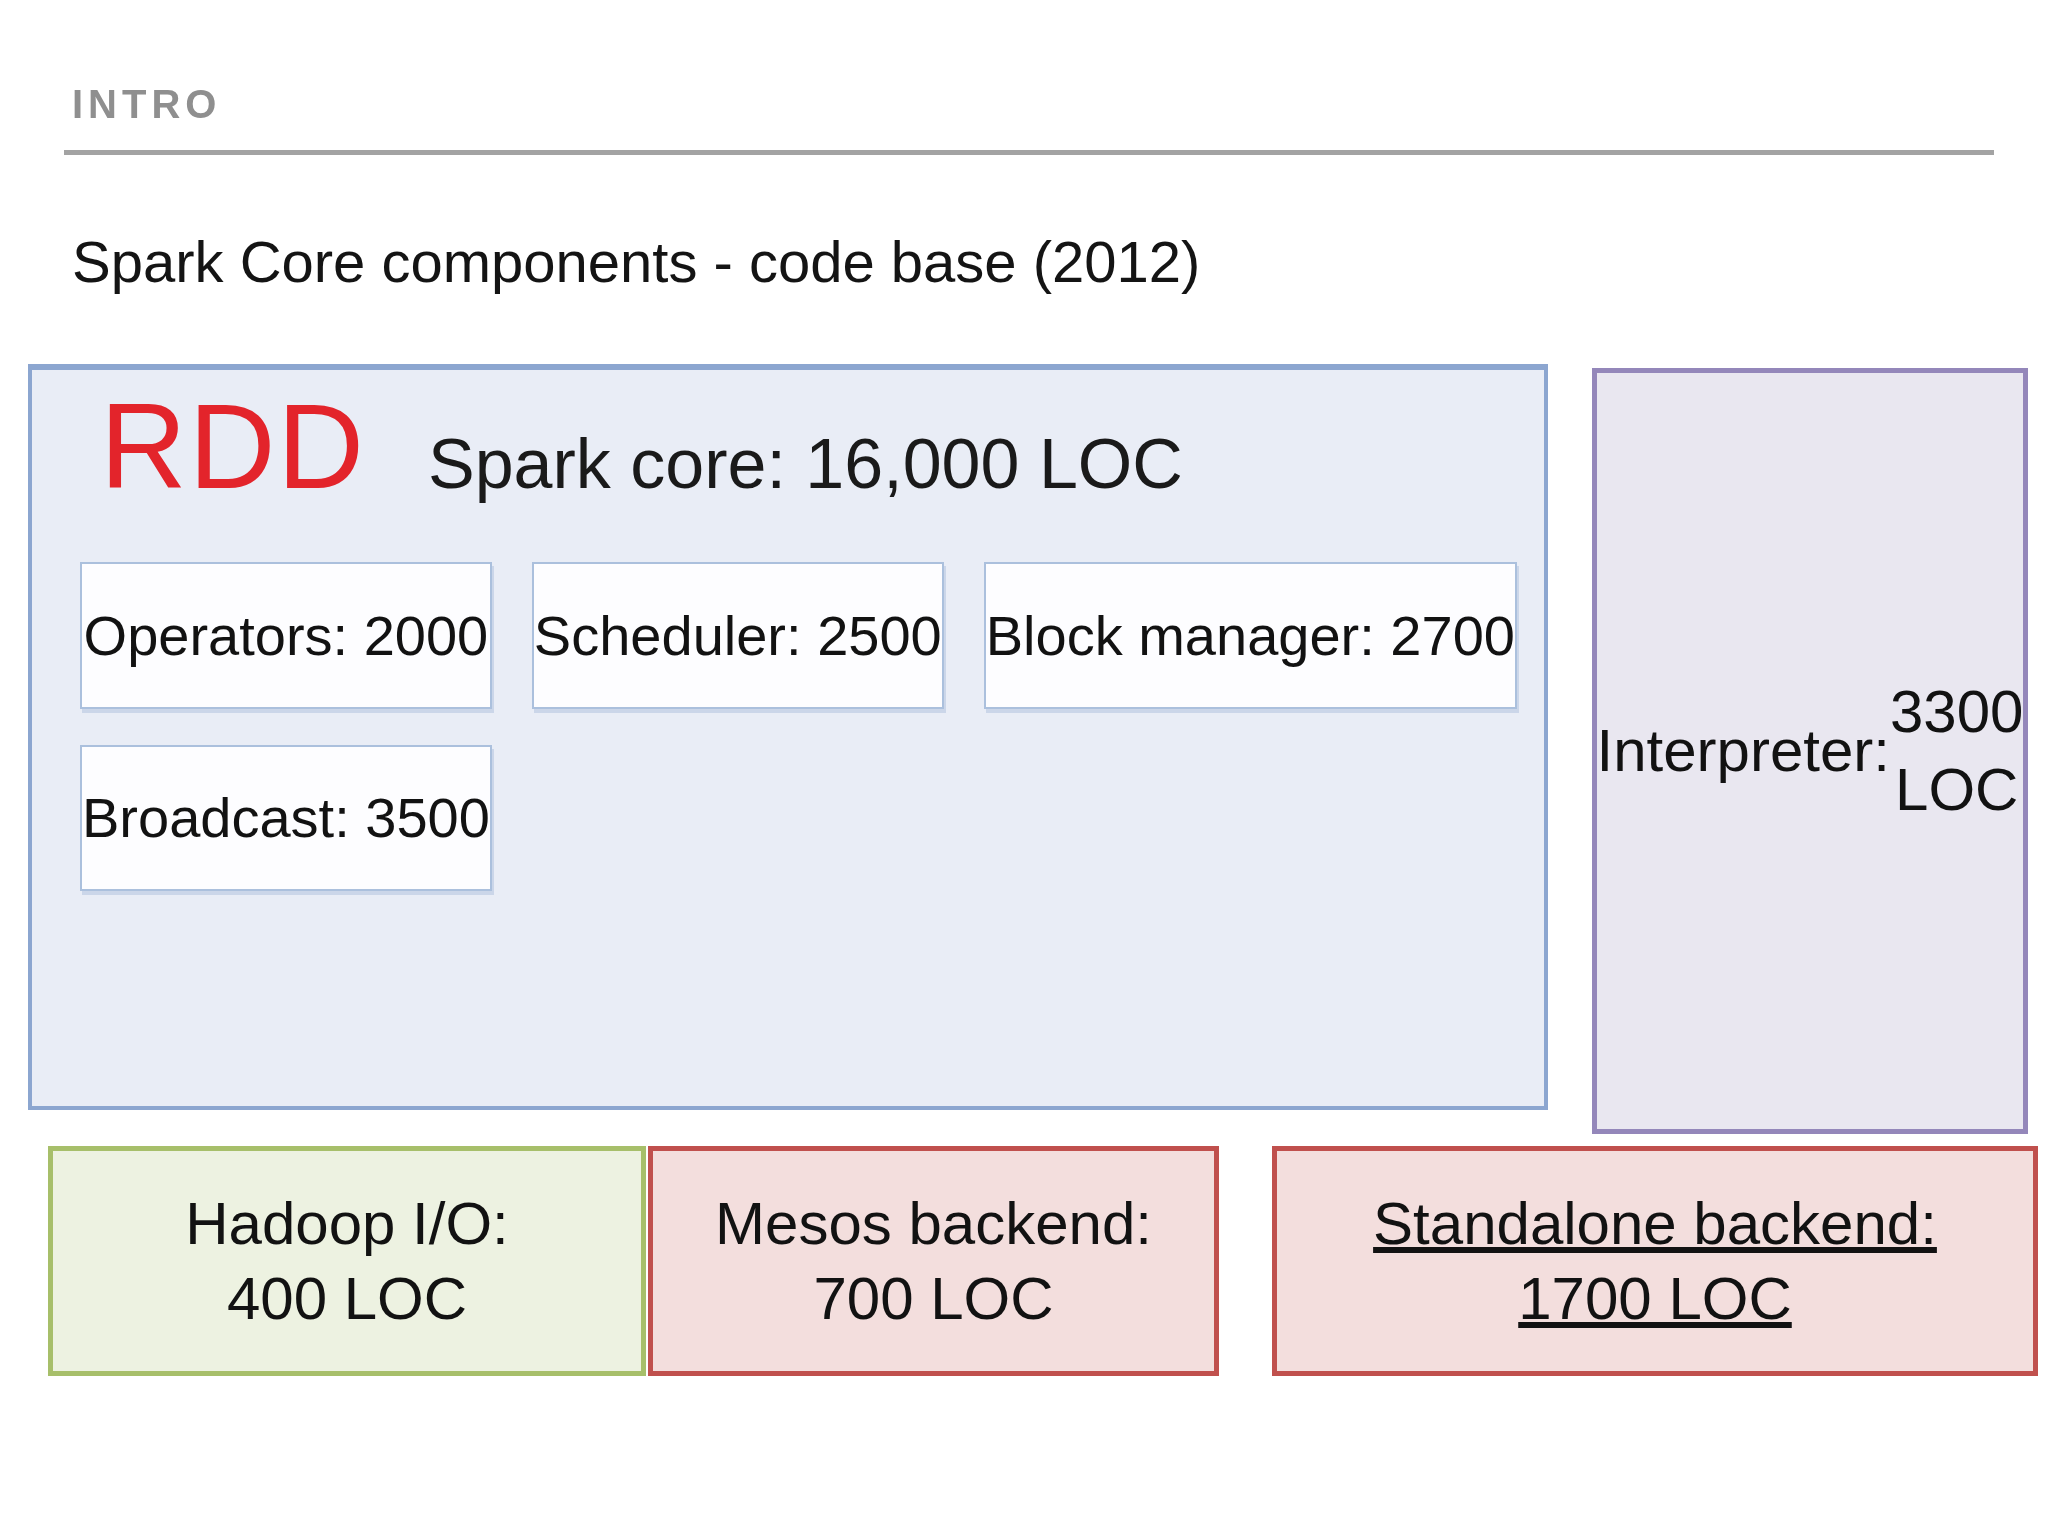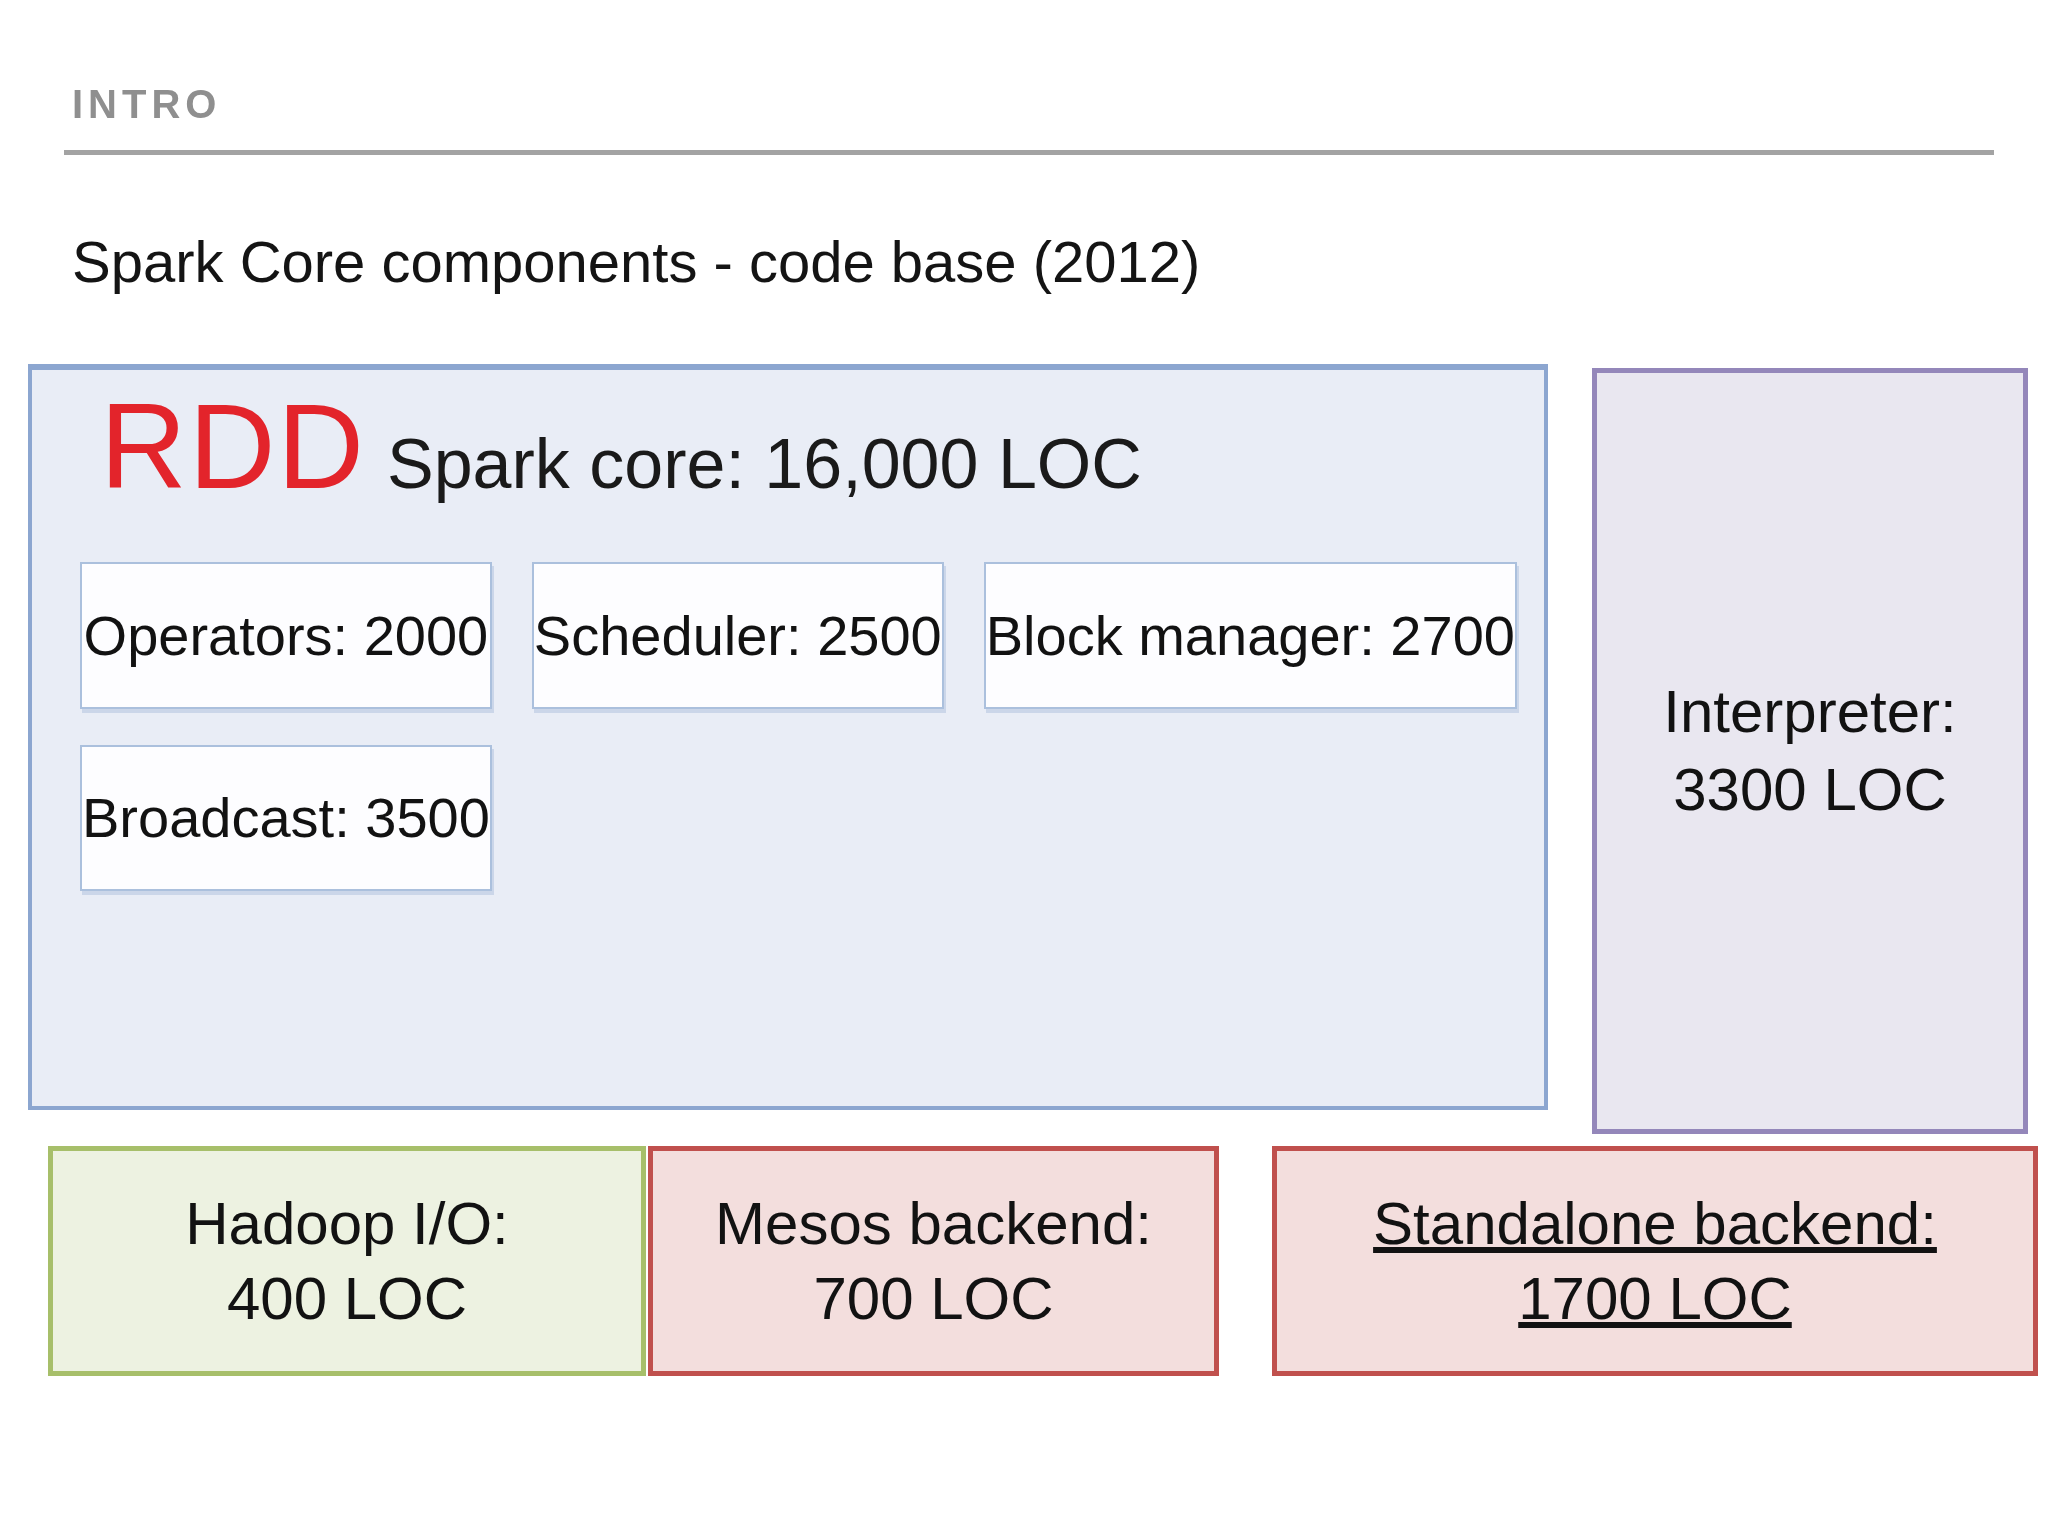--- a/index.html
+++ b/index.html
@@ -56,21 +56,21 @@
     background: #e9edf6;
     border: 4px solid #8ca6d0;
     border-top-width: 6px;
   }
   .rdd-heading {
     position: absolute;
     left: 68px;
     top: 10px;
     display: flex;
     align-items: baseline;
-    gap: 21px;
+    gap: 62px;
     white-space: nowrap;
   }
   .rdd-label {
     font-size: 120px;
     line-height: 1.1;
     font-weight: 500;
     color: #e3242b;
     letter-spacing: 2px;
   }
   .rdd-total {
@@ -107,21 +107,21 @@
   .interpreter-box {
     position: absolute;
     left: 1592px;
     top: 368px;
     width: 436px;
     height: 766px;
     box-sizing: border-box;
     background: #e9e7f0;
     border: 5px solid #9487ba;
     display: flex;
-    flex-direction: column;
+    flex-direction: row;
     align-items: center;
     justify-content: center;
     text-align: center;
     font-size: 60px;
     line-height: 1.3;
     color: #121212;
   }
 
   
   .satellite-box {

